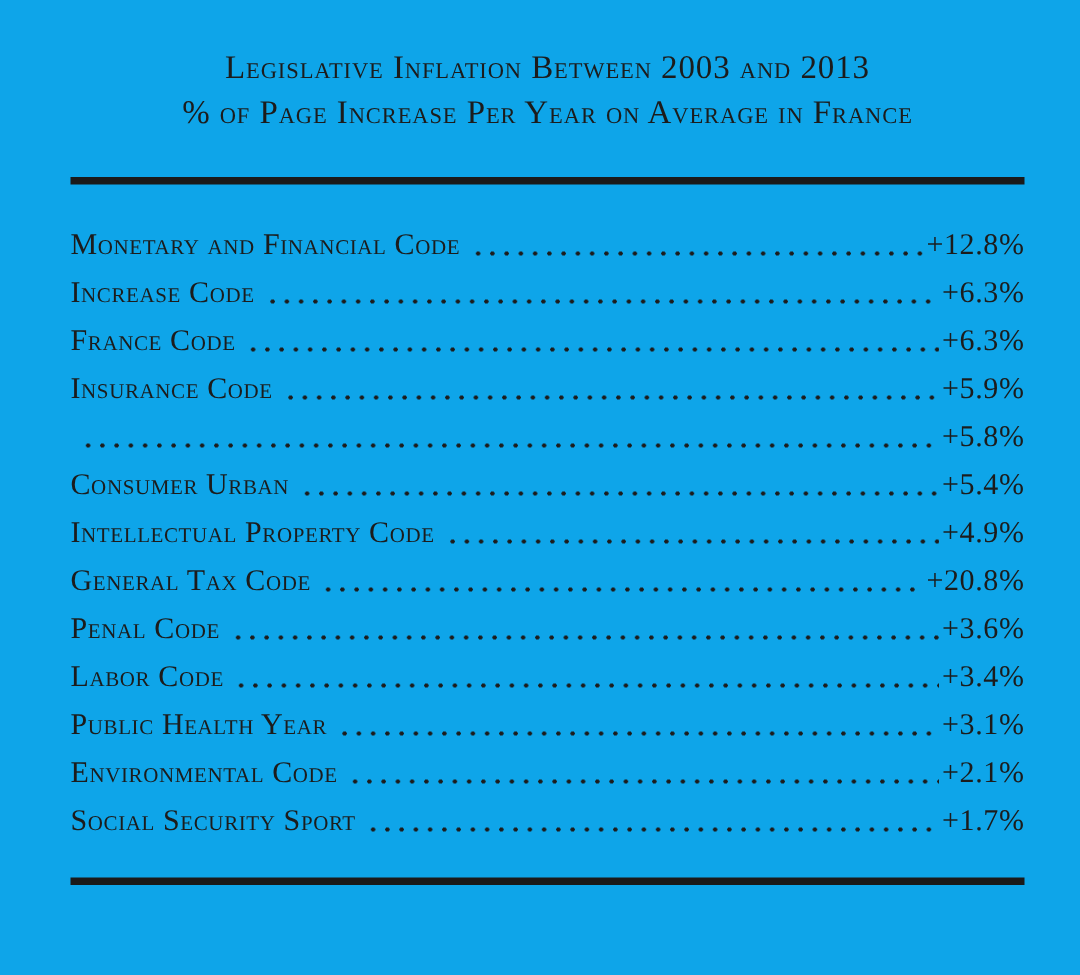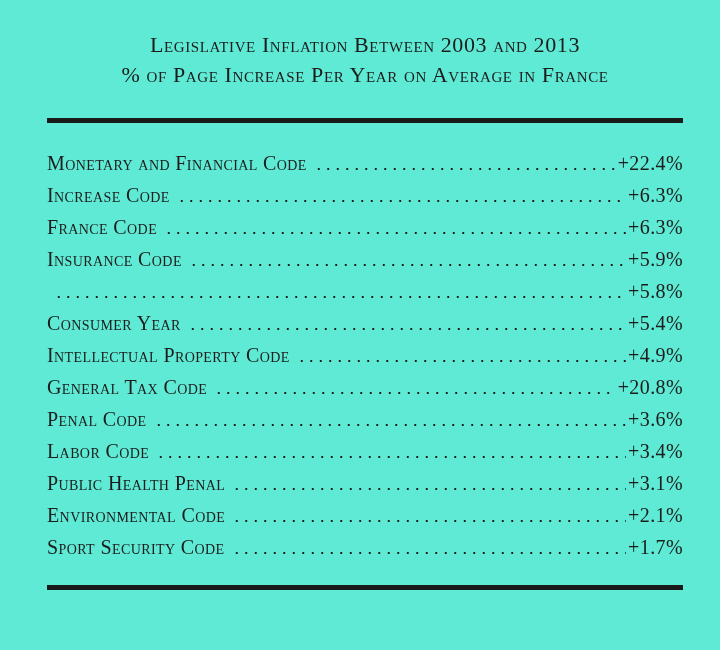--- a/index.html
+++ b/index.html
@@ -12,21 +12,21 @@
     height: 650px;
     font-family: "Liberation Serif", "DejaVu Serif", serif;
     color: #1c1c1c;
     overflow: hidden;
   }
   .page {
     box-sizing: border-box;
     width: 720px;
     height: 650px;
     padding: 30px 37px 0 47px;
-    background: #5eead4;
+    background: #0ea5e9;
   }
   .title {
     text-align: center;
     font-variant-caps: small-caps;
     font-size: 22px;
     line-height: 30px;
     letter-spacing: 0.6px;
     color: #1c1c1c;
   }
   .title .tline {
@@ -76,21 +76,21 @@
     <span class="tline">Legislative Inflation Between 2003 and 2013</span>
     <span class="tline">% of Page Increase Per Year on Average in France</span>
   </div>
 
   <div class="rule rule-top"></div>
 
   <div class="list">
     <div class="row">
       <span class="label">Monetary and Financial Code</span>
       <span class="leader"></span>
-      <span class="value">+22.4%</span>
+      <span class="value">+12.8%</span>
     </div>
     <div class="row">
       <span class="label">Increase Code</span>
       <span class="leader"></span>
       <span class="value">+6.3%</span>
     </div>
     <div class="row">
       <span class="label">France Code</span>
       <span class="leader"></span>
       <span class="value">+6.3%</span>
@@ -98,21 +98,21 @@
     <div class="row">
       <span class="label">Insurance Code</span>
       <span class="leader"></span>
       <span class="value">+5.9%</span>
     </div>
     <div class="row">
       <span class="leader"></span>
       <span class="value">+5.8%</span>
     </div>
     <div class="row">
-      <span class="label">Consumer Year</span>
+      <span class="label">Consumer Urban</span>
       <span class="leader"></span>
       <span class="value">+5.4%</span>
     </div>
     <div class="row">
       <span class="label">Intellectual Property Code</span>
       <span class="leader"></span>
       <span class="value">+4.9%</span>
     </div>
     <div class="row">
       <span class="label">General Tax Code</span>
@@ -123,31 +123,31 @@
       <span class="label">Penal Code</span>
       <span class="leader"></span>
       <span class="value">+3.6%</span>
     </div>
     <div class="row">
       <span class="label">Labor Code</span>
       <span class="leader"></span>
       <span class="value">+3.4%</span>
     </div>
     <div class="row">
-      <span class="label">Public Health Penal</span>
+      <span class="label">Public Health Year</span>
       <span class="leader"></span>
       <span class="value">+3.1%</span>
     </div>
     <div class="row">
       <span class="label">Environmental Code</span>
       <span class="leader"></span>
       <span class="value">+2.1%</span>
     </div>
     <div class="row">
-      <span class="label">Sport Security Code</span>
+      <span class="label">Social Security Sport</span>
       <span class="leader"></span>
       <span class="value">+1.7%</span>
     </div>
   </div>
 
   <div class="rule rule-bottom"></div>
 
 </div>
 
 </body></html>

